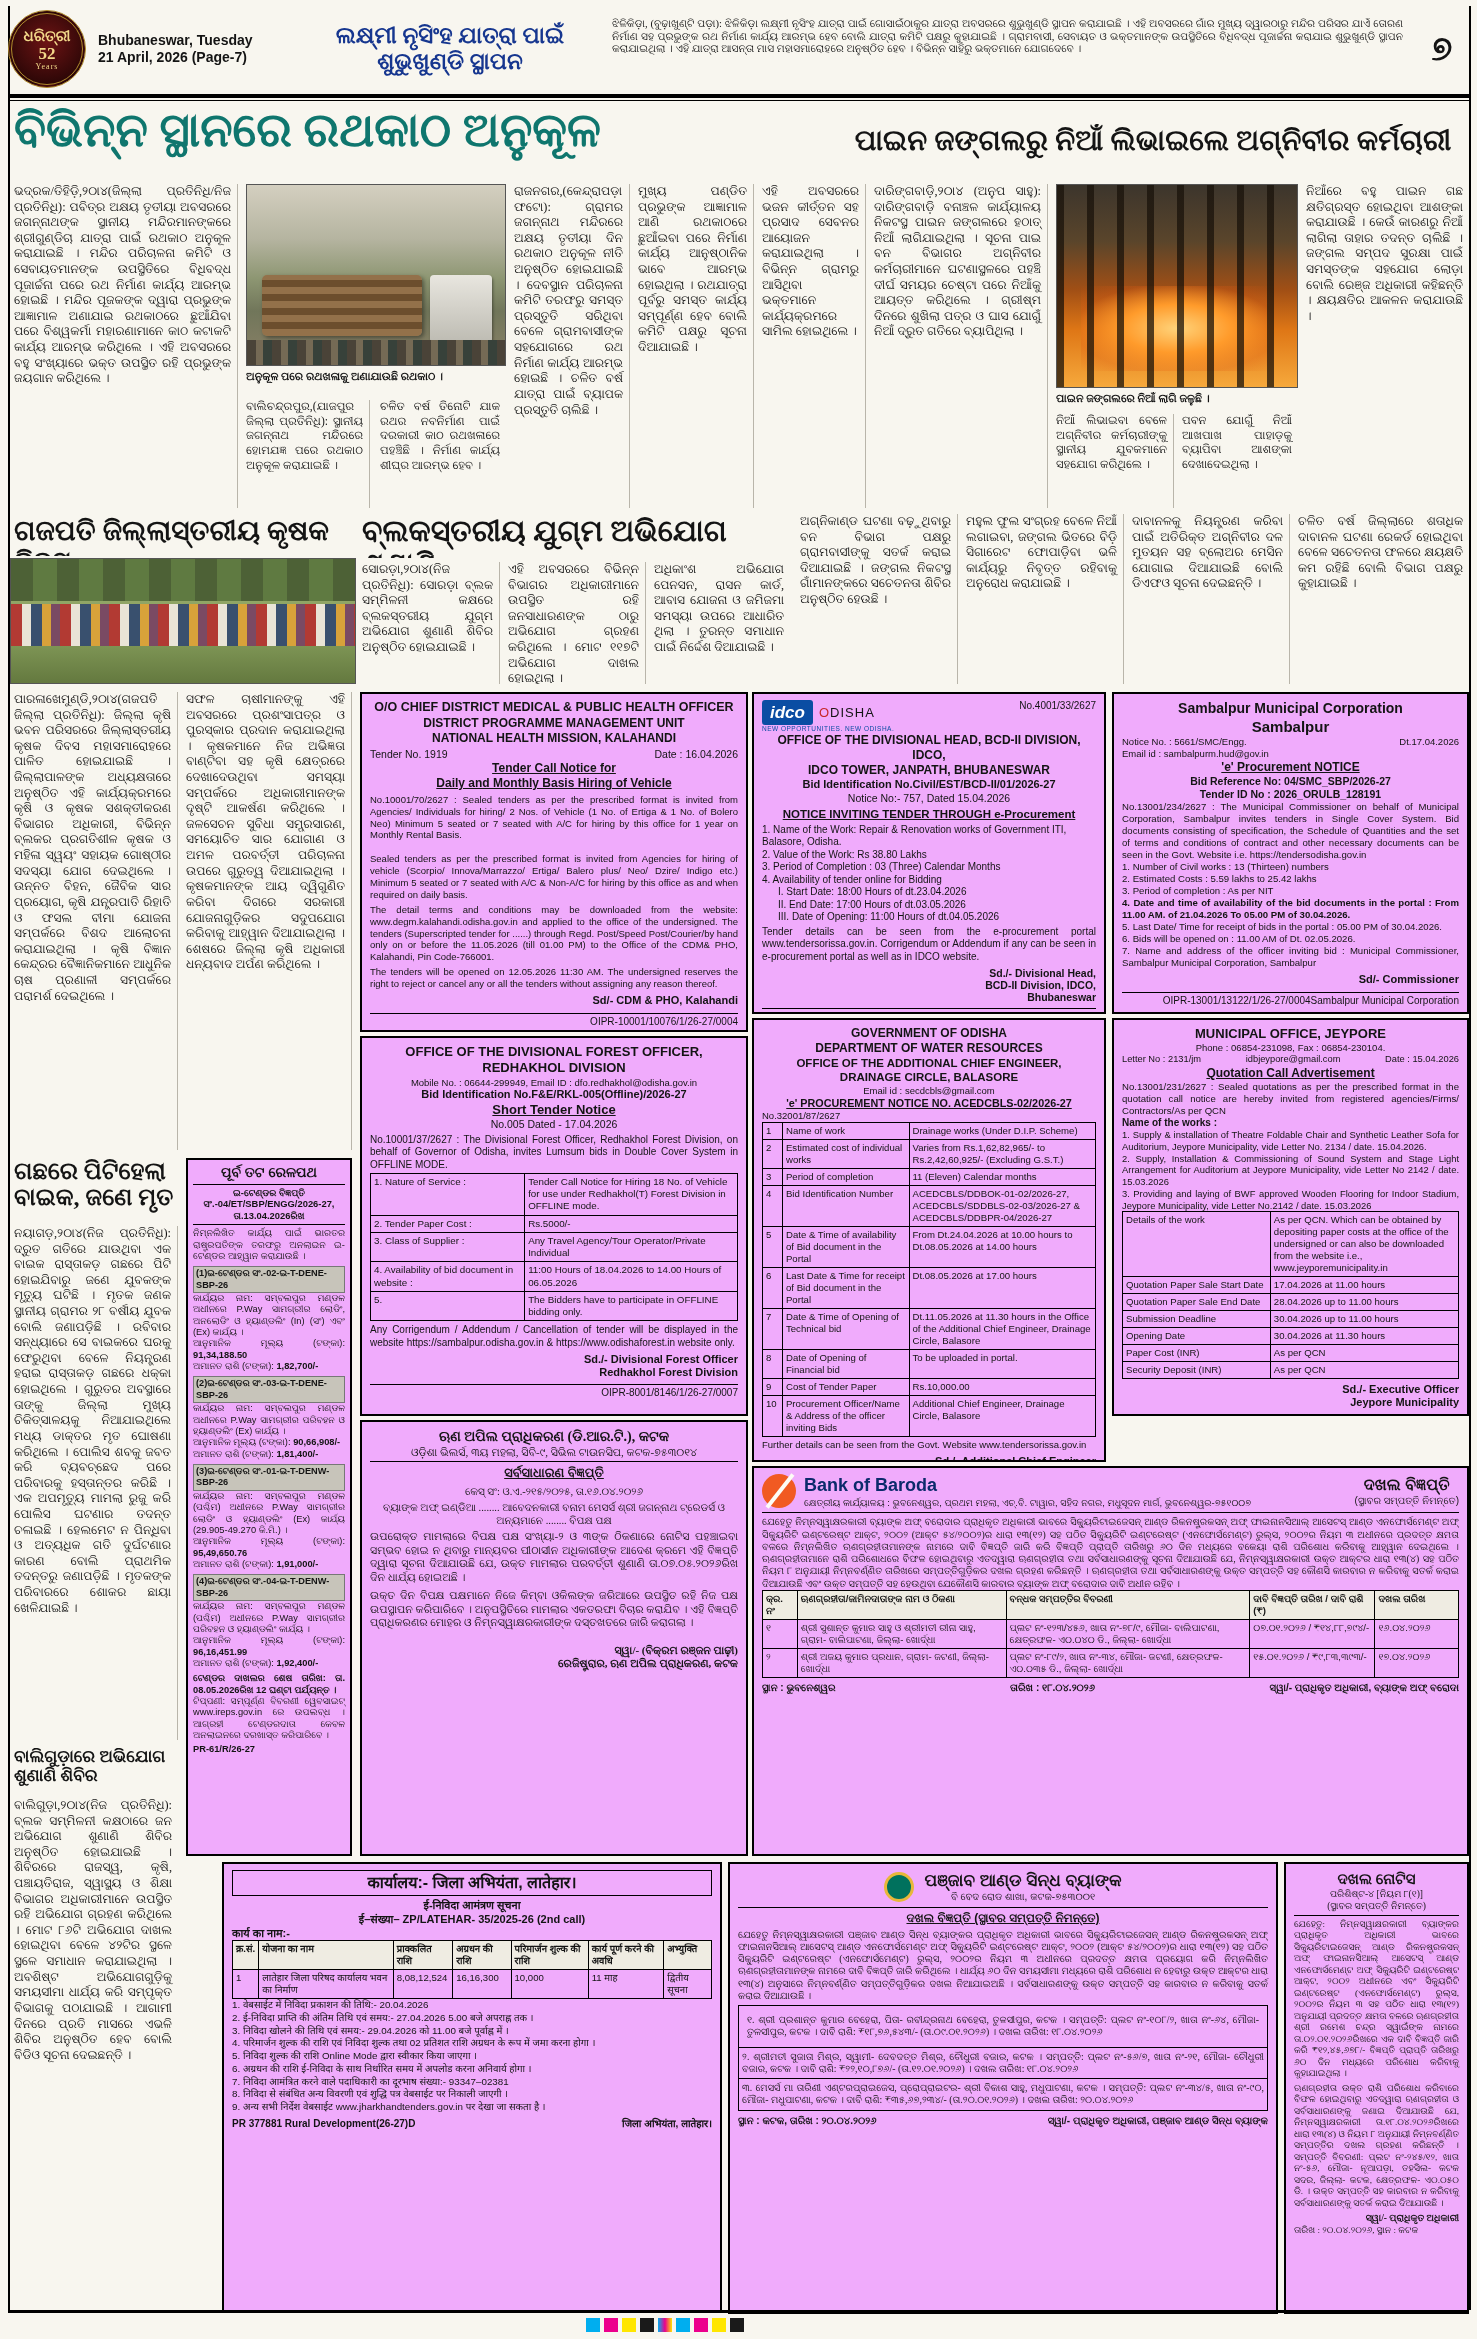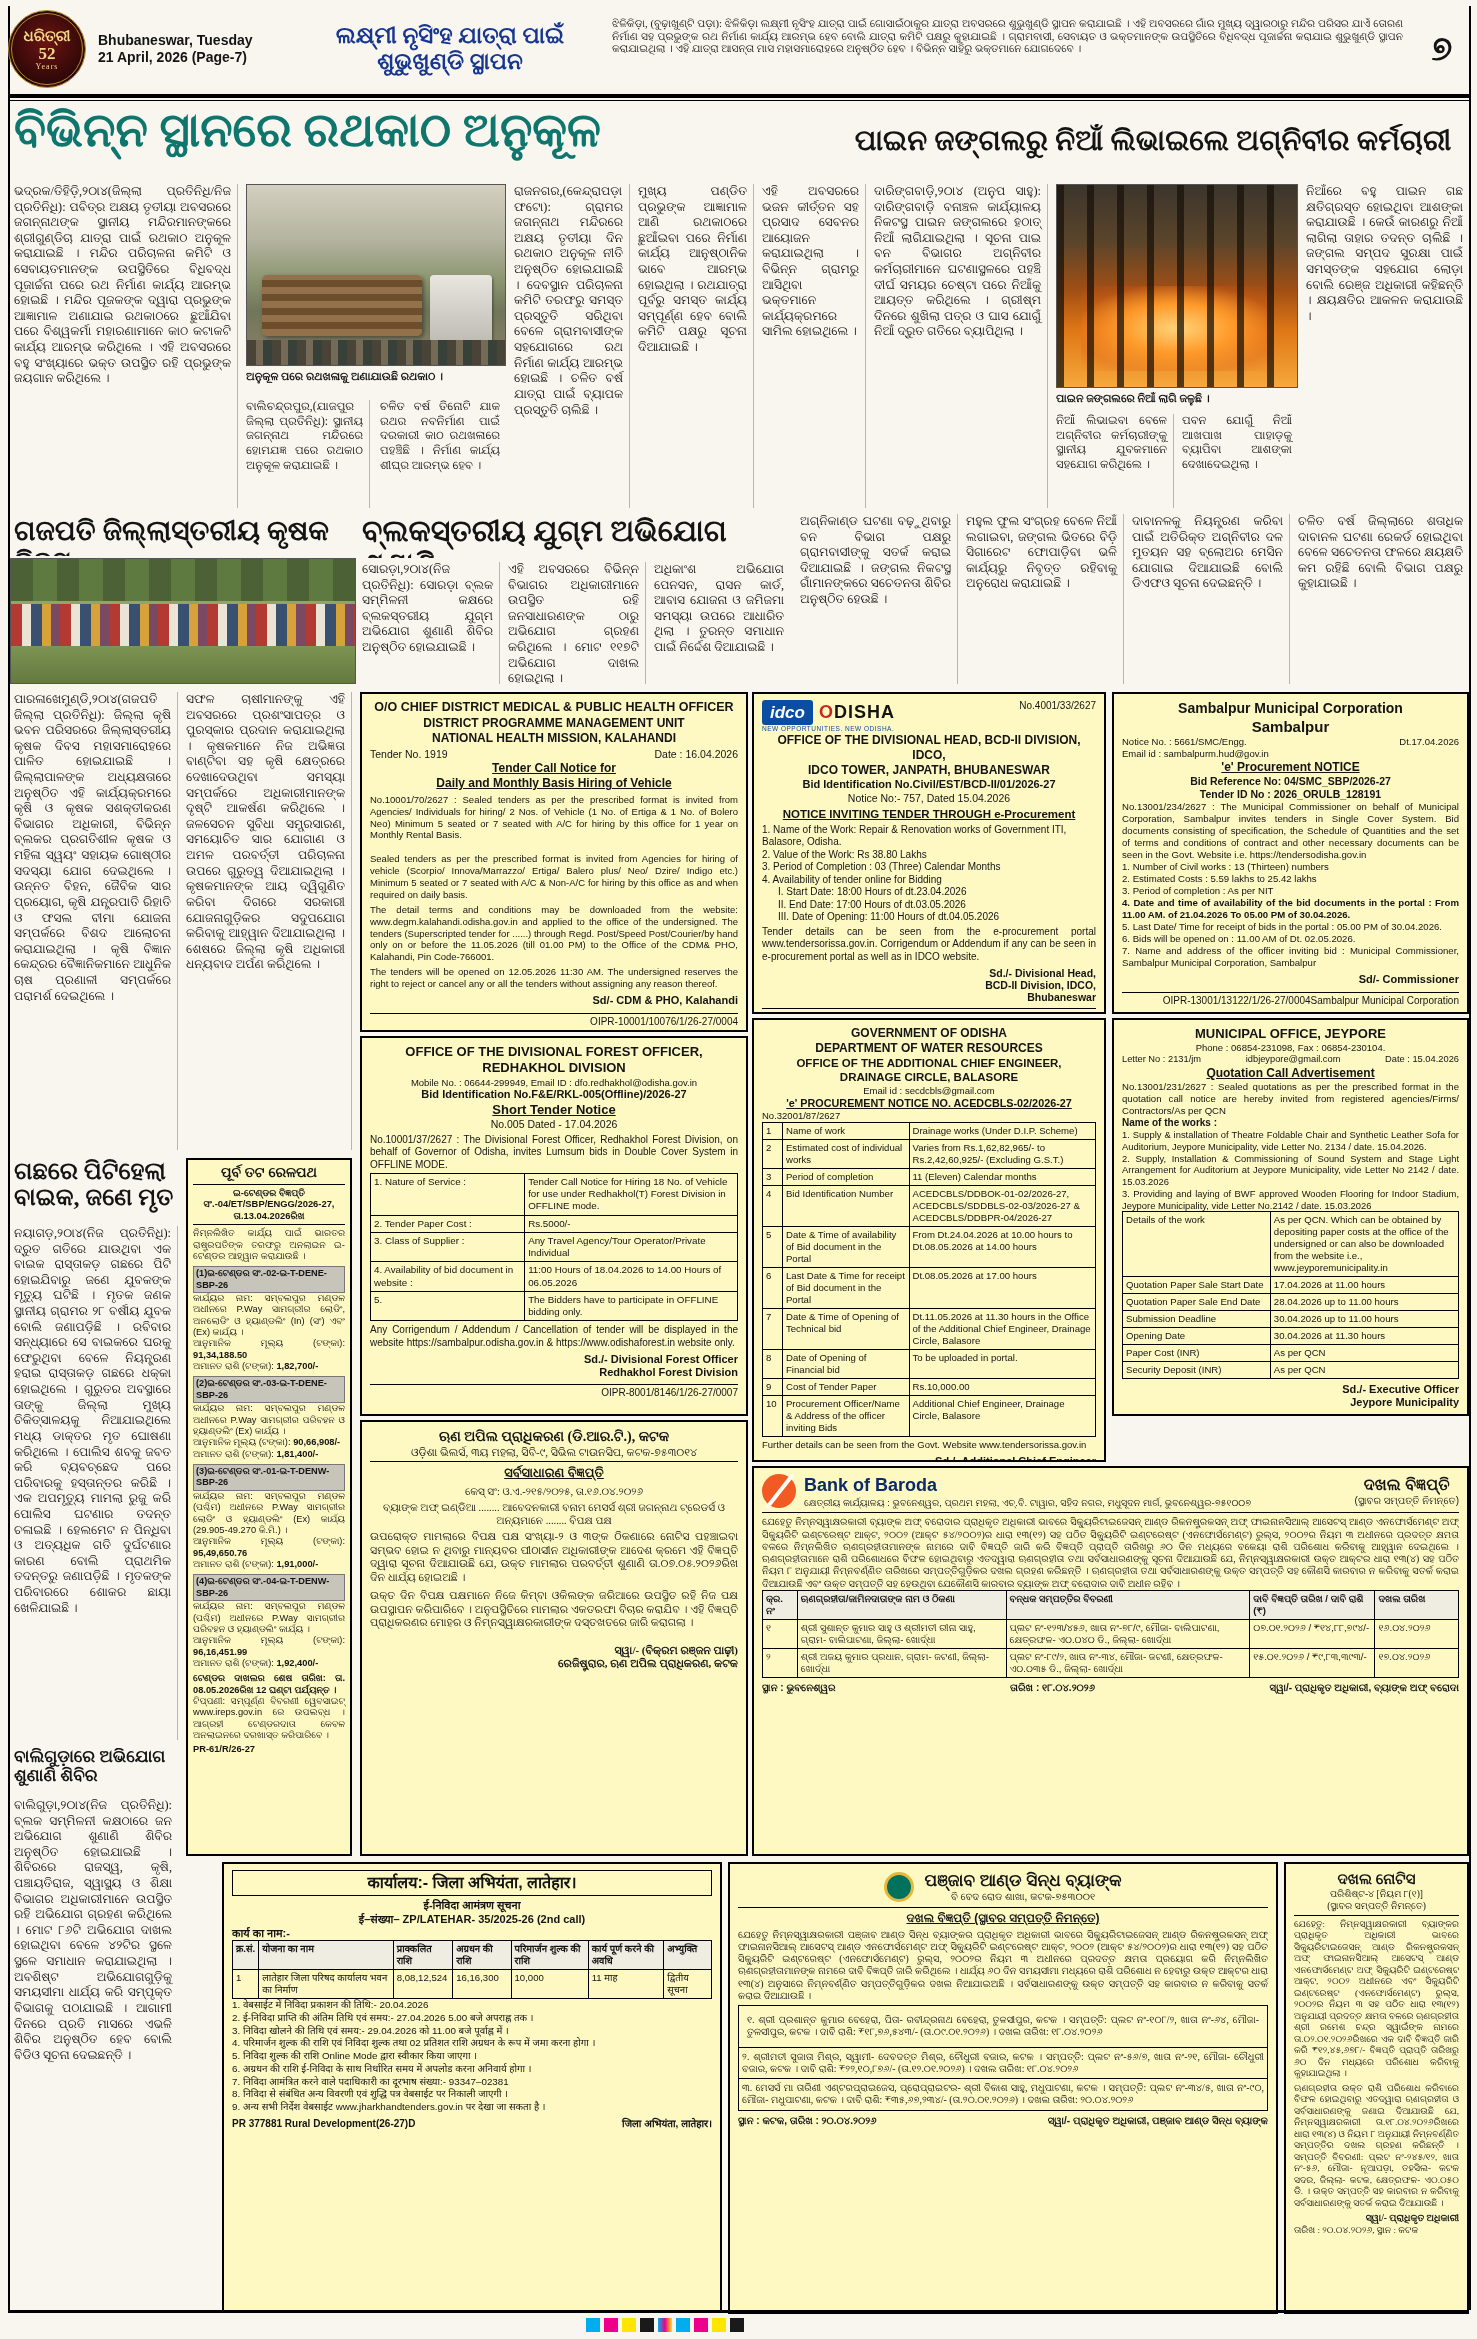--- a/index.html
+++ b/index.html
@@ -1,20 +1,20 @@
 <!DOCTYPE html>
 <html><head>
 <meta charset="utf-8">
 <style>
 *{margin:0;padding:0;box-sizing:border-box}
 html,body{background:#e9e7e0}
 body{width:1477px;height:2339px;position:relative;margin:0 auto;background:#f8f6ef;color:#141414;font-family:"Liberation Serif",serif}
 .txt{position:absolute;overflow:hidden;text-align:justify;font-size:12.3px;line-height:1.27;padding-right:6px}
 .cr{border-right:1px solid #b9b5aa}
-.box{position:absolute;border:2px solid #000;background:#fef9c3;padding:6px 8px;overflow:hidden;font-family:"Liberation Sans",sans-serif;font-size:11px;line-height:1.25}
+.box{position:absolute;border:2px solid #000;background:#f0abfc;padding:6px 8px;overflow:hidden;font-family:"Liberation Sans",sans-serif;font-size:11px;line-height:1.25}
 .box .c{text-align:center}
 .box .j{text-align:justify}
 .b{font-weight:bold}
 .u{text-decoration:underline}
 .sig{text-align:right;font-weight:bold;margin-top:4px}
 .oipr{border-top:1px solid #000;margin-top:5px;padding-top:2px;font-size:10px;display:flex;justify-content:flex-end}
 table{width:100%;border-collapse:collapse;font-size:9.6px}
 td,th{border:1px solid #000;padding:2px 3px;vertical-align:top;text-align:left}
 th{background:#efece2}
 
@@ -49,21 +49,21 @@
 .rw{font-family:"Liberation Sans",sans-serif}
 .rw-org{font-weight:bold;text-align:center;font-size:14px;border-bottom:1.5px solid #000;padding-bottom:2px}
 .rw-not{font-size:9.4px;font-weight:bold;text-align:center;border-bottom:1px solid #000;padding:2px 0}
 .rw-intro{font-size:9.4px;text-align:justify;padding-top:2px}
 .rw-ref{background:#c7c4ba;font-weight:bold;font-size:9.2px;padding:1px 2px;margin-top:4px;border:1px solid #777}
 .rw-line{font-size:9.3px;text-align:justify;line-height:1.22}
 .rw-val{font-weight:bold}
 
 .idco-logo{display:flex;align-items:center;gap:6px}
 .idco-mark{background:#0a4da3;color:#fff;font-weight:bold;font-style:italic;font-size:17px;padding:2px 8px;border-radius:3px}
-.odisha-mark{font-weight:bold;font-size:18px;letter-spacing:1px}
+.odisha-mark{font-weight:normal;font-size:13px;letter-spacing:1px}
 .odisha-mark span{color:#c62828}
 .bob-mark{width:34px;height:34px;border-radius:50%;background:#f15a22;position:relative;flex:0 0 34px}
 .bob-mark:before{content:"";position:absolute;left:46%;top:-4px;width:4px;height:42px;background:#fdfcf6;transform:rotate(38deg)}
 .psb-mark{width:30px;height:30px;border-radius:50%;background:#00715d;border:3px solid #e7b73a;flex:0 0 30px}
 .marks{position:absolute;left:586px;top:2318px;display:flex;gap:4px}
 .marks i{width:14px;height:14px;display:block}
 .botline{position:absolute;left:8px;top:2310px;width:1461px;border-top:3px solid #000}
 .sideline-l{position:absolute;left:8px;top:6px;height:2304px;border-left:2px solid #000}
 .sideline-r{position:absolute;left:1469px;top:6px;height:2304px;border-left:2px solid #000}
 .kv td{font-size:9.8px}

